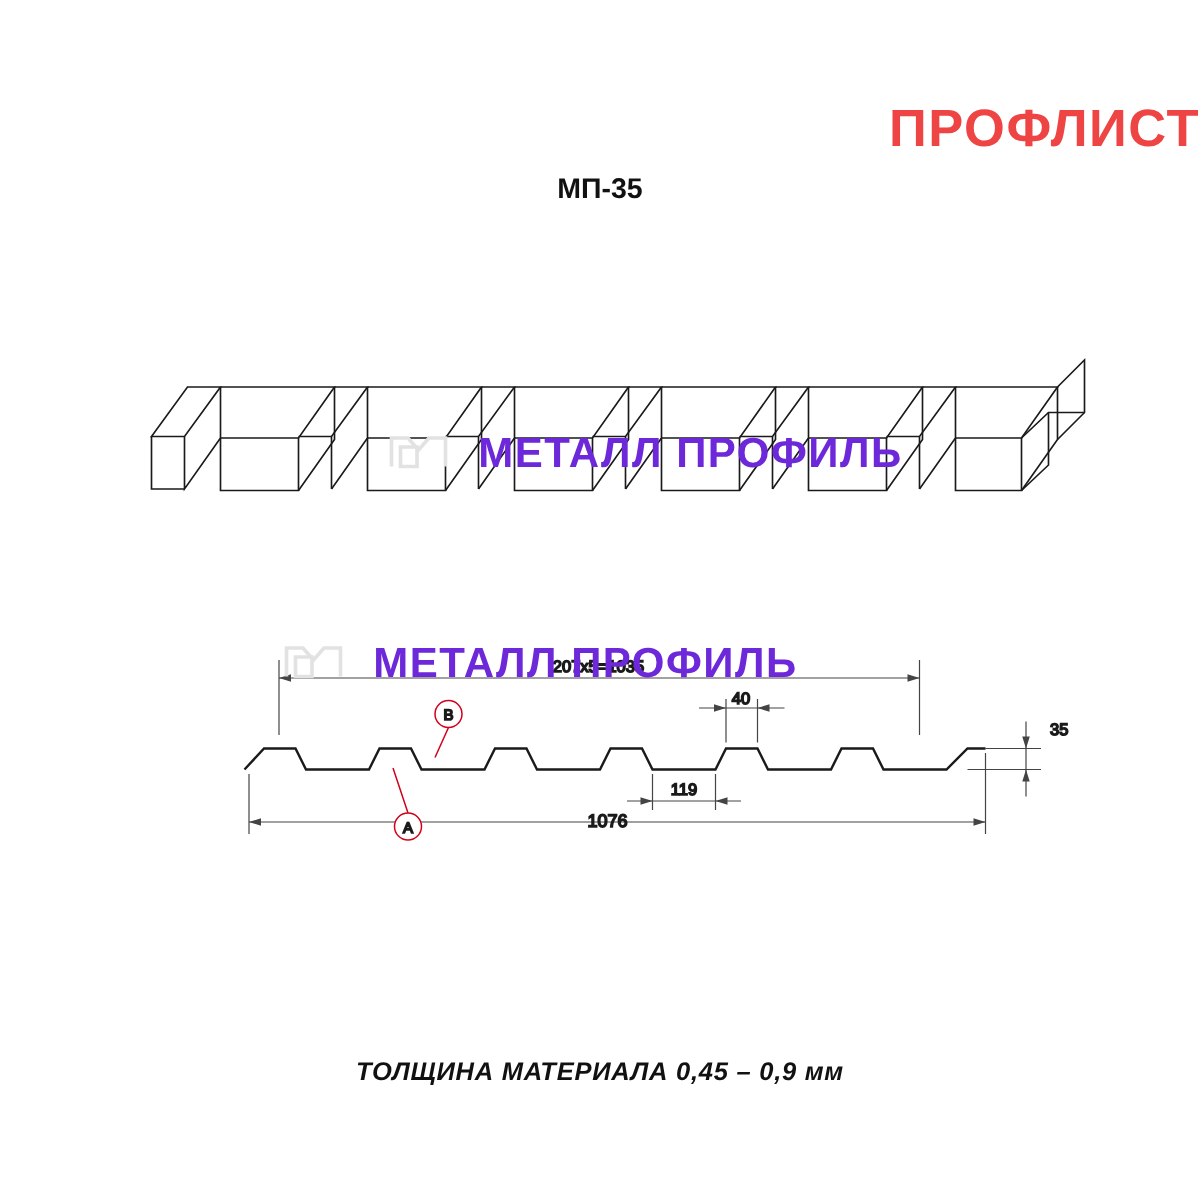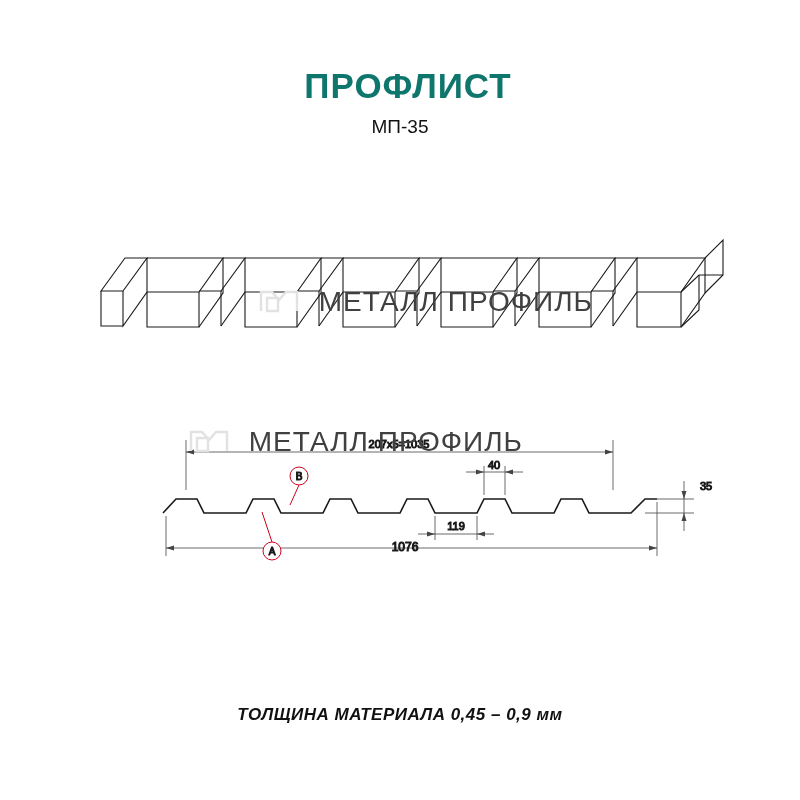--- a/index.html
+++ b/index.html
@@ -17,35 +17,35 @@
   }
   .page {
     position: absolute;
     inset: 0;
   }
   .title {
     position: absolute;
     left: 0;
     right: 0;
     top: 66px;
-    text-align: center;
+    text-align: right;
     font-size: 35px;
     font-weight: bold;
     letter-spacing: 1px;
-    color: #0f766e;
+    color: #ef4444;
     margin-left: 16px;
   }
   .subtitle {
     position: absolute;
     left: 0;
     right: 0;
     top: 116px;
     text-align: center;
     font-size: 19px;
-    font-weight: normal;
+    font-weight: bold;
     color: #111111;
   }
   .footer {
     position: absolute;
     left: 0;
     right: 0;
     top: 705px;
     text-align: center;
     font-size: 17px;
     font-weight: bold;
@@ -55,22 +55,22 @@
   }
   .svg-layer {
     position: absolute;
     left: 0;
     top: 0;
     width: 800px;
     height: 800px;
   }
   .wm {
     position: absolute;
-    color: #404040;
-    font-weight: normal;
+    color: #6d28d9;
+    font-weight: bold;
     white-space: nowrap;
     pointer-events: none;
     user-select: none;
   }
   .wm-1 {
     left: 258px;
     top: 286px;
     font-size: 28px;
     letter-spacing: 1px;
   }

